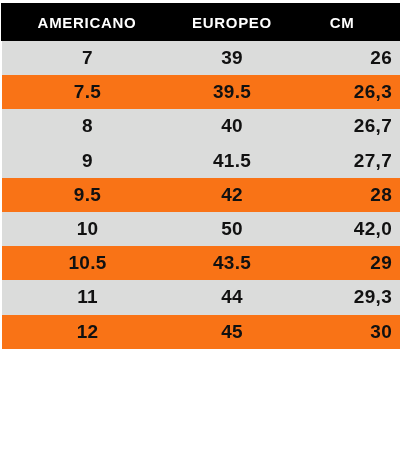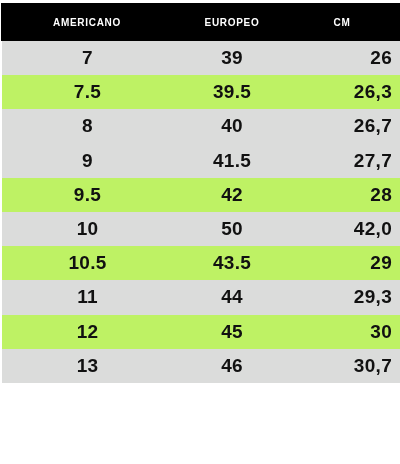--- a/index.html
+++ b/index.html
@@ -34,21 +34,21 @@
   col.col-eu  { width: 118px; }
   col.col-cm  { width: 110px; }
 
   thead tr.header-row {
     background: #000000;
   }
 
   thead th {
     color: #ffffff;
     background: #000000;
-    font-size: 10px;
+    font-size: 15px;
     font-weight: bold;
     letter-spacing: 0.7px;
     text-align: center;
     height: 38px;
     padding: 0;
     vertical-align: middle;
     font-family: "Liberation Sans", "DejaVu Sans", sans-serif;
   }
 
   thead th.th-us { padding-right: 0px; }
@@ -63,21 +63,21 @@
     font-size: 19px;
     font-weight: bold;
     color: #111111;
     letter-spacing: 0.3px;
     font-family: "Liberation Sans", "DejaVu Sans", sans-serif;
   }
 
   tbody td.cell-cm { padding-right: 8px; text-align: right; }
 
   tbody tr.row-shaded td { background: #dbdcdb; }
-  tbody tr.row-plain  td { background: #bef264; margin-left: 32px; }
+  tbody tr.row-plain  td { background: #f97316; margin-left: 32px; }
 
   
   tbody tr td:first-child { border-left: 2px solid #ffffff; }
   tbody tr td:last-child  { border-right: 2px solid #ffffff; }
 </style>
 </head>
 <body>
 
 <div class="size-table-wrap">
   <table class="size-table">
@@ -132,20 +132,15 @@
       <tr class="row-shaded">
         <td class="cell-us">11</td>
         <td class="cell-eu">44</td>
         <td class="cell-cm">29,3</td>
       </tr>
       <tr class="row-plain">
         <td class="cell-us">12</td>
         <td class="cell-eu">45</td>
         <td class="cell-cm">30</td>
       </tr>
-      <tr class="row-shaded">
-        <td class="cell-us">13</td>
-        <td class="cell-eu">46</td>
-        <td class="cell-cm">30,7</td>
-      </tr>
     </tbody>
   </table>
 </div>
 
 </body></html>

